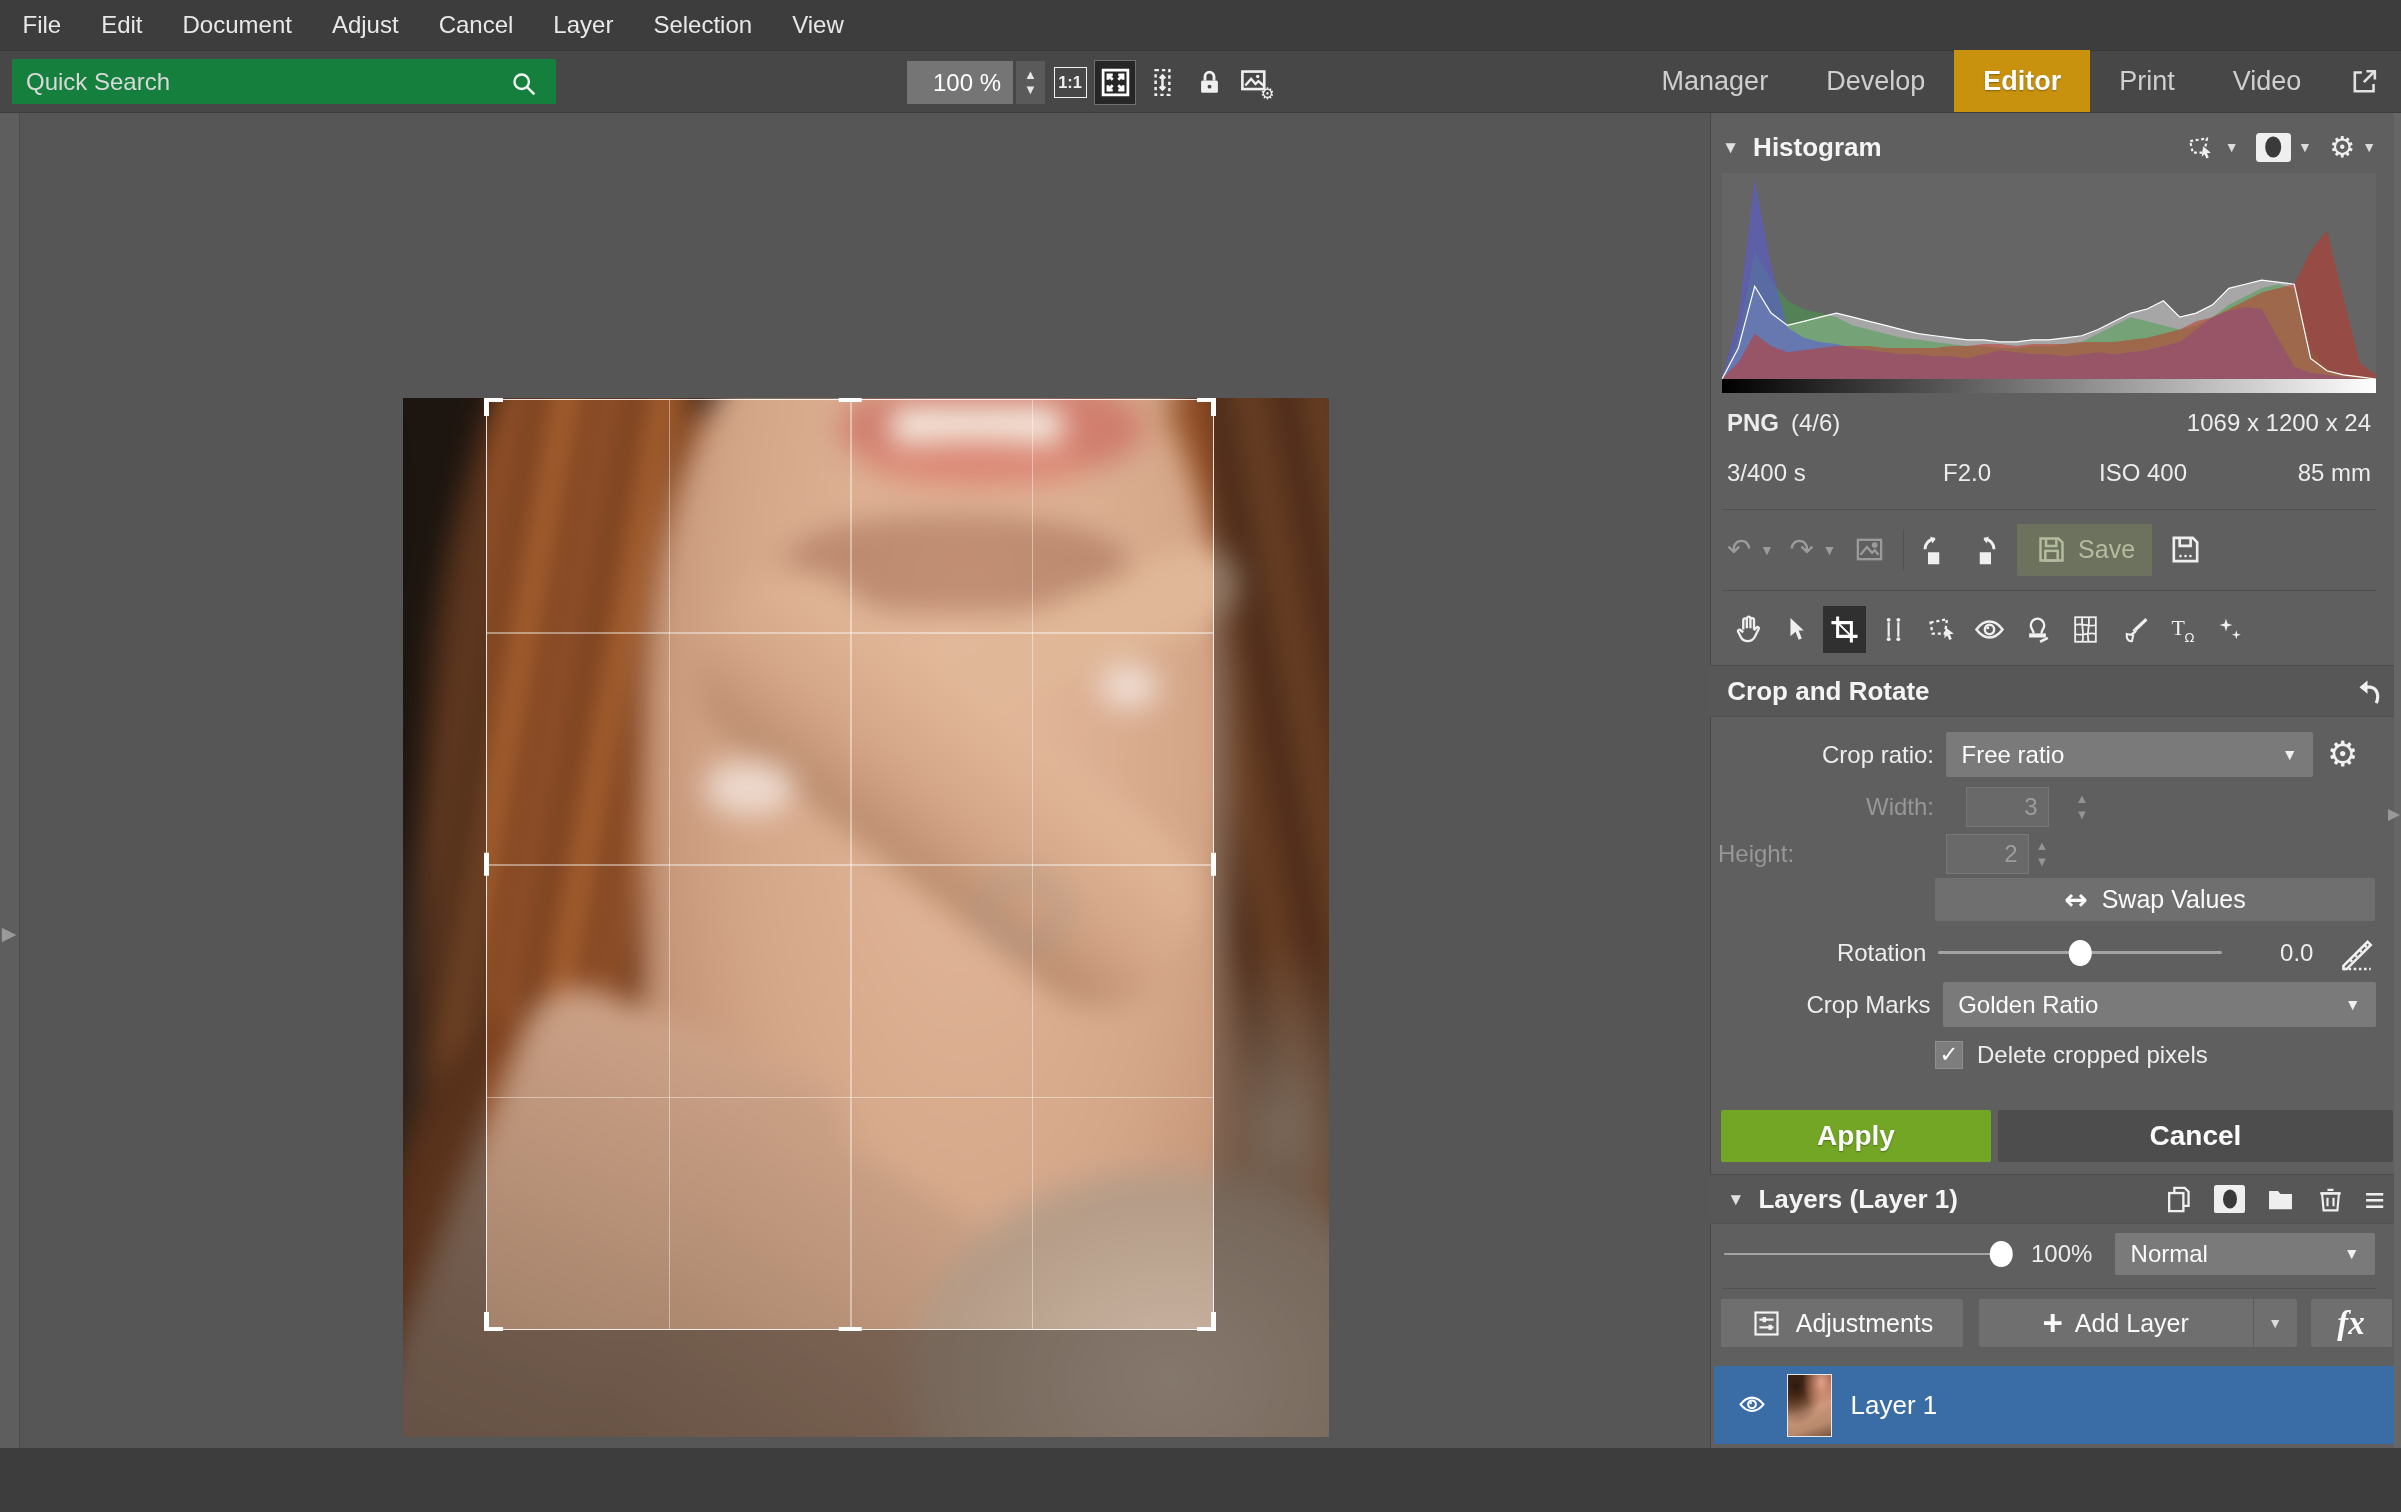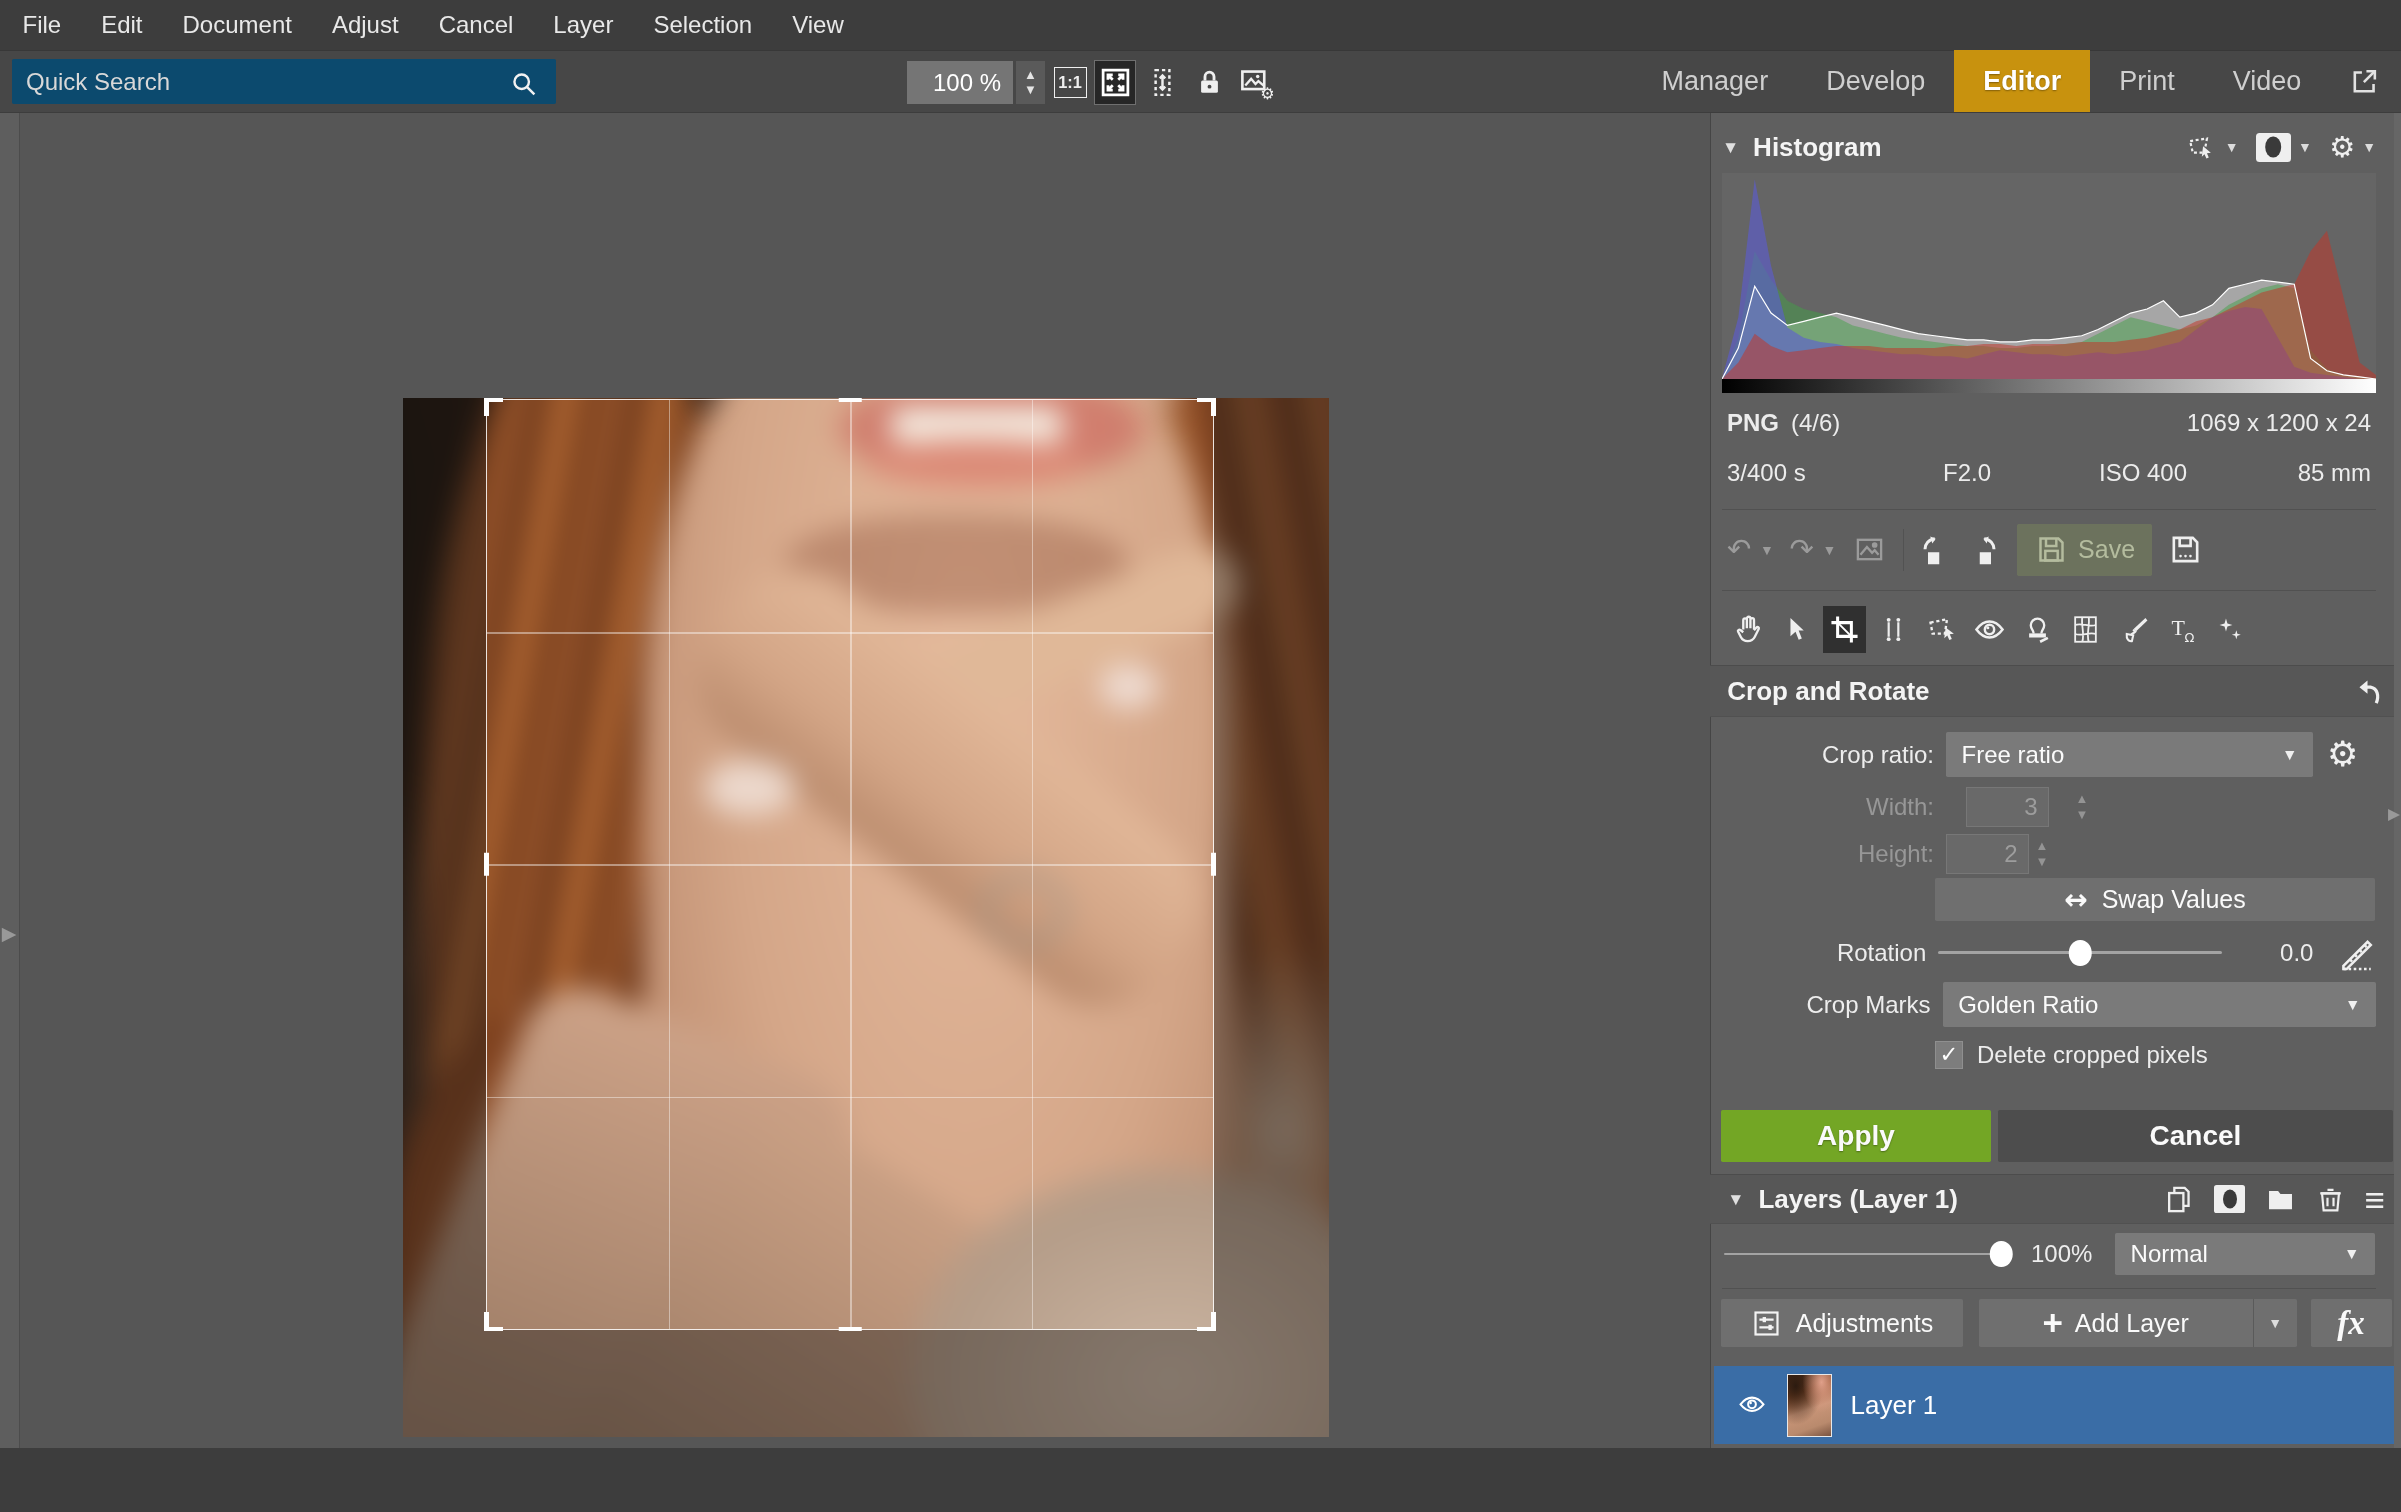--- a/index.html
+++ b/index.html
@@ -8,21 +8,21 @@
        -webkit-font-smoothing:antialiased;}
   .abs{position:absolute;}
   .row{display:flex;align-items:center;}
   svg{display:block;}
 
   
   #menubar{left:0;top:0;width:2401px;height:50px;background:#3d3d3d;
            display:flex;align-items:center;gap:40px;padding-left:22.5px;box-sizing:border-box;}
   .menu-item{font-size:24px;color:#e8e8e8;cursor:default;}
   #toolbar2{left:0;top:50px;width:2401px;height:62px;background:#474747;border-top:0.9px solid #383838;box-sizing:border-box;}
-  #quick-search{left:12px;top:59px;width:544px;height:45px;background:#0c4a6e;border:none;border-radius:1.7px;
+  #quick-search{left:12px;top:59px;width:544px;height:45px;background:#15803d;border:none;border-radius:1.7px;
                 color:#f4f4f4;font-size:24px;padding:0 52px 0 14px;box-sizing:border-box;font-family:"Liberation Sans",sans-serif;}
   #quick-search::placeholder{color:#d8d8d8;opacity:1;}
   .tb-icon{width:42px;height:45px;display:flex;align-items:center;justify-content:center;}
   .tb-icon.active{background:#262626;border:0.9px solid #6f6f6f;box-sizing:border-box;}
   #zoom-box{left:907px;top:61px;width:106px;height:43px;background:#757575;color:#fff;
             font-size:24px;display:flex;align-items:center;justify-content:flex-end;padding-right:12px;box-sizing:border-box;}
   .spin{display:flex;flex-direction:column;justify-content:center;gap:5.2px;align-items:center;}
   .spin span{font-size:13px;line-height:10.4px;color:#e5e5e5;}
   .spin.dim span{color:#949494;}
   .ratio-badge{border:1.7px solid #efefef;color:#efefef;font-size:16.4px;font-weight:bold;
@@ -416,21 +416,21 @@
   <div class="abs row" style="left:1718px;top:786px;width:658px;height:42px;gap:20px;">
     <span class="lbl dim" style="width:216px;text-align:right;padding-right:12px;">Width:</span>
     <div class="num-input" style="width:83px;">3</div>
     <div class="spin dim" style="width:26px;height:40px;">
       <span>▲</span>
         <span>▼</span>
     </div>
   </div>
 
   <div class="abs row" style="left:1718px;top:833px;width:658px;height:42px;">
-    <span class="lbl dim" style="width:216px;text-align:right;padding-right:12px;">Height:</span>
+    <span class="lbl dim" style="width:216px;text-align:left;padding-right:12px;">Height:</span>
     <div class="num-input" style="width:83px;">2</div>
     <div class="spin dim" style="width:26px;height:40px;">
       <span>▲</span>
         <span>▼</span>
     </div>
   </div>
 
   <div class="abs btn" style="left:1935px;top:878px;width:440px;height:43px;gap:14px;">
     <span style="font-size:28px;font-weight:bold;font-family:'DejaVu Sans',sans-serif;">↔</span>
     <span>Swap Values</span>

